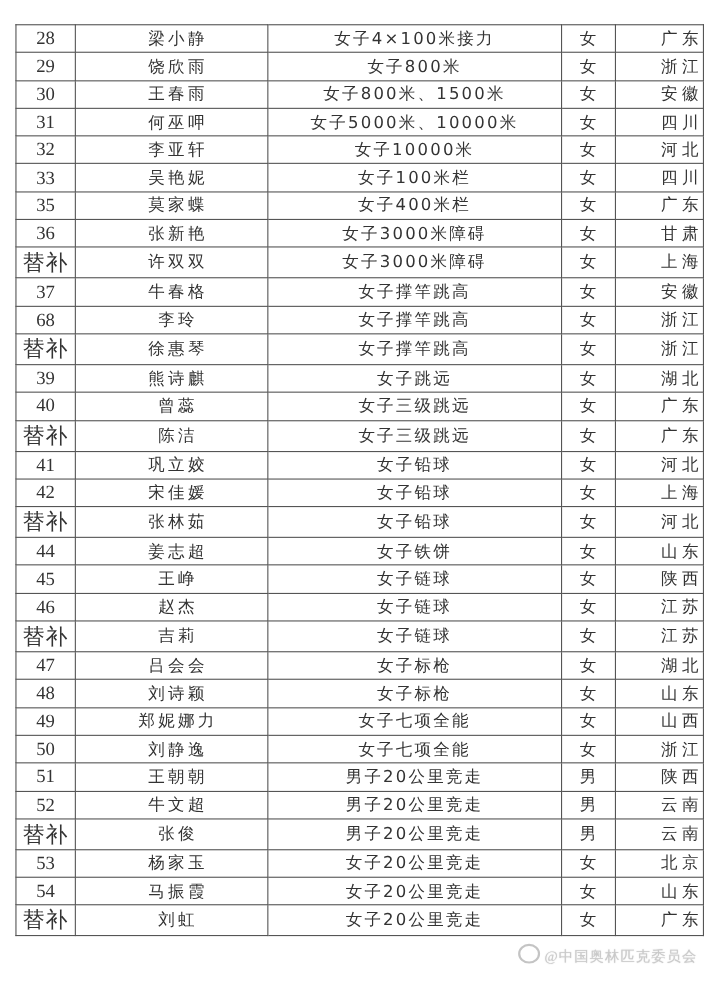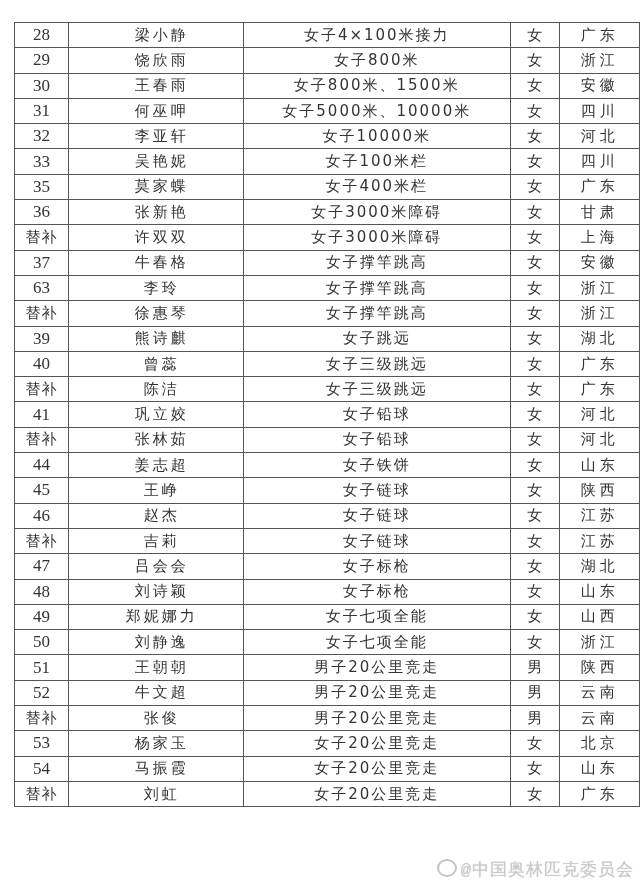--- a/index.html
+++ b/index.html
@@ -4,27 +4,27 @@
   <style>
     html, body { margin: 0; padding: 0; background: #ffffff; }
     body { width: 640px; height: 894px; position: relative; overflow: hidden;
       font-family: "DejaVu Serif", "Liberation Serif", serif; color: #333; }
     .sheet { position: absolute; left: 14px; top: 22px; }
     table { border-collapse: collapse; table-layout: fixed; border-radius: 23px; }
     td { border: 1.4px solid #555; height: 24.3px; padding: 0; text-align: center;
       vertical-align: middle; font-size: 15px; white-space: nowrap; overflow: hidden;
       letter-spacing: 1px; }
     td.c-no { width: 53px; font-family: "Liberation Serif", "DejaVu Serif", serif; font-size: 17px; letter-spacing: 0; }
-    td.c-no.sub { font-family: "DejaVu Sans", sans-serif; font-size: 15px; letter-spacing: 1px; }
+    td.c-no.sub { font-family: "DejaVu Sans", sans-serif; font-size: 20px; letter-spacing: 1px; }
     td.c-name { width: 163px; font-family: "DejaVu Sans", sans-serif; letter-spacing: 3px; padding-left: 12px; }
     td.c-event { width: 267px; font-family: "DejaVu Sans", sans-serif; letter-spacing: 2px; }
     td.c-gender { width: 49px; font-family: "DejaVu Sans", sans-serif; }
-    td.c-prov { width: 79px; font-family: "DejaVu Sans", sans-serif; letter-spacing: 4px; }
-    .watermark { position: absolute; right: 6px; top: 858px; font-family: Liberation Mono, monospace;
-      font-size: 17px; color: rgba(200,200,200,0.85); letter-spacing: 1px; pointer-events: none;
+    td.c-prov { width: 79px; font-family: "DejaVu Sans", sans-serif; letter-spacing: 4px; text-align: right; }
+    .watermark { position: absolute; right: 6px; top: 858px; font-family: Liberation Serif, serif;
+      font-size: 13px; color: rgba(200,200,200,0.85); letter-spacing: 1px; pointer-events: none;
       text-shadow: 0 0 1px rgba(150,150,150,0.5); }
     .watermark .wb { display: inline-block; width: 16px; height: 14px; border: 2px solid rgba(190,190,190,0.9);
       border-radius: 50%; margin-right: 4px; vertical-align: -2px; }
   </style>
 </head>
 <body>
 
 <div class="sheet">
   <table>
     <tbody id="roster-body">
@@ -92,21 +92,21 @@
           <td class="c-prov">上海</td>
         </tr>
         <tr>
           <td class="c-no">37</td>
           <td class="c-name">牛春格</td>
           <td class="c-event">女子撑竿跳高</td>
           <td class="c-gender">女</td>
           <td class="c-prov">安徽</td>
         </tr>
         <tr>
-          <td class="c-no">63</td>
+          <td class="c-no">68</td>
           <td class="c-name">李玲</td>
           <td class="c-event">女子撑竿跳高</td>
           <td class="c-gender">女</td>
           <td class="c-prov">浙江</td>
         </tr>
         <tr>
           <td class="c-no sub">替补</td>
           <td class="c-name">徐惠琴</td>
           <td class="c-event">女子撑竿跳高</td>
           <td class="c-gender">女</td>
@@ -132,20 +132,27 @@
           <td class="c-event">女子三级跳远</td>
           <td class="c-gender">女</td>
           <td class="c-prov">广东</td>
         </tr>
         <tr>
           <td class="c-no">41</td>
           <td class="c-name">巩立姣</td>
           <td class="c-event">女子铅球</td>
           <td class="c-gender">女</td>
           <td class="c-prov">河北</td>
+        </tr>
+        <tr>
+          <td class="c-no">42</td>
+          <td class="c-name">宋佳媛</td>
+          <td class="c-event">女子铅球</td>
+          <td class="c-gender">女</td>
+          <td class="c-prov">上海</td>
         </tr>
         <tr>
           <td class="c-no sub">替补</td>
           <td class="c-name">张林茹</td>
           <td class="c-event">女子铅球</td>
           <td class="c-gender">女</td>
           <td class="c-prov">河北</td>
         </tr>
         <tr>
           <td class="c-no">44</td>

